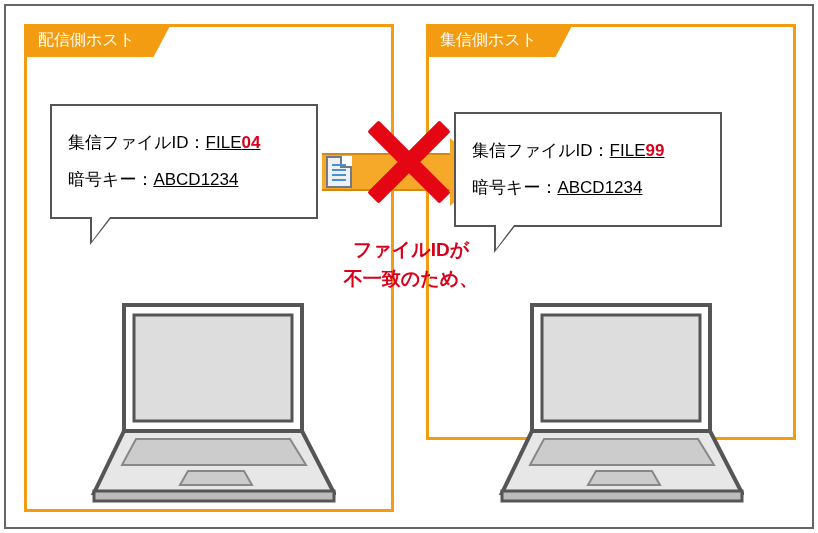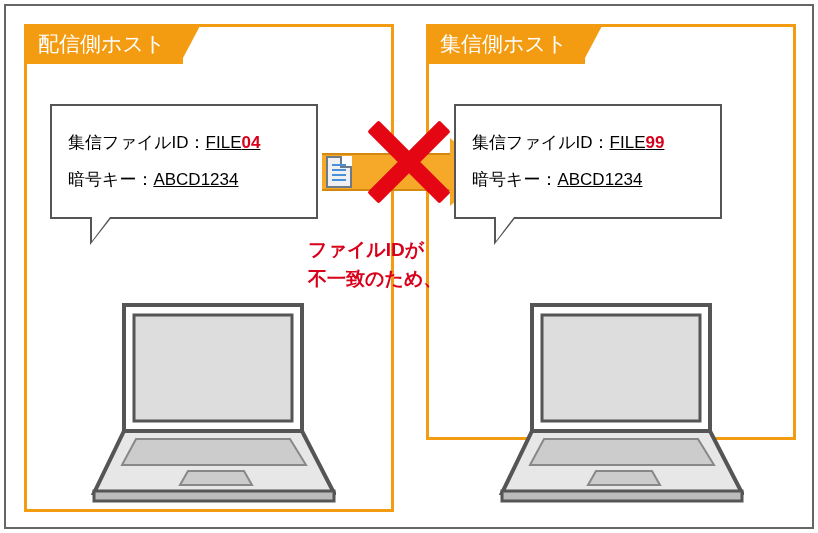--- a/index.html
+++ b/index.html
@@ -23,21 +23,21 @@
     }
     .host-left { left: 18px; top: 18px; width: 370px; height: 488px; }
     .host-right { left: 420px; top: 18px; width: 370px; height: 416px; padding-left: 29px; }
     .tab {
       position: absolute;
       top: -3px;
       left: -3px;
       background: #f39c12;
       color: #fff;
       padding: 6px 18px 6px 14px;
-      font-size: 21px;
+      font-size: 16px;
       font-weight: 400;
     }
     .tab::after {
       content: "";
       position: absolute;
       right: -18px;
       top: 0;
       border-top: 0 solid transparent;
       border-bottom: 34px solid transparent;
       border-left: 18px solid #f39c12;
@@ -45,21 +45,21 @@
     .bubble {
       position: absolute;
       top: 98px;
       border: 2px solid #555;
       background: #fff;
       padding: 18px 16px;
       font-size: 17px;
       line-height: 2.2;
     }
     .bubble-left { left: 44px; width: 268px; }
-    .bubble-right { left: 448px; width: 268px; }
+    .bubble-right { left: 448px; width: 268px; margin-top: 8px; }
     .bubble-tail {
       position: absolute;
       width: 0; height: 0;
     }
     .bubble-left .bubble-tail {
       bottom: -28px; left: 38px;
       border-top: 28px solid #555;
       border-right: 22px solid transparent;
     }
     .bubble-left .bubble-tail::after {
@@ -146,20 +146,21 @@
       z-index: 5;
     }
     .cross::before,.cross::after{
       content:"";position:absolute;top:40px;left:-6px;width:102px;height:16px;background:#e40613;border-radius:2px;
     }
     .cross::before{transform:rotate(45deg);}
     .cross::after{transform:rotate(-45deg);}
     .err-msg{
       position:absolute;
       top:230px;left:302px;width:206px;
+      text-align:center;
       color:#d9001b;
       font-weight:bold;
       font-size:19px;
       line-height:1.5;
       z-index:6;
     }
   </style>
 </head>
 <body>
 

